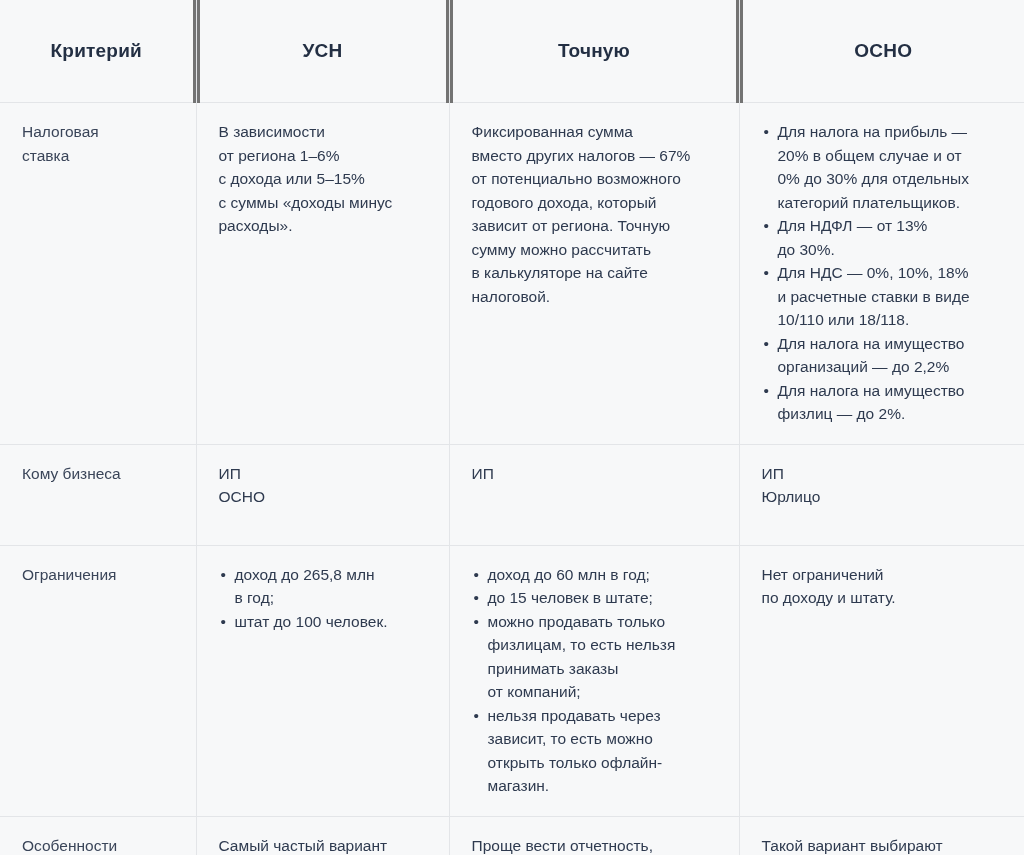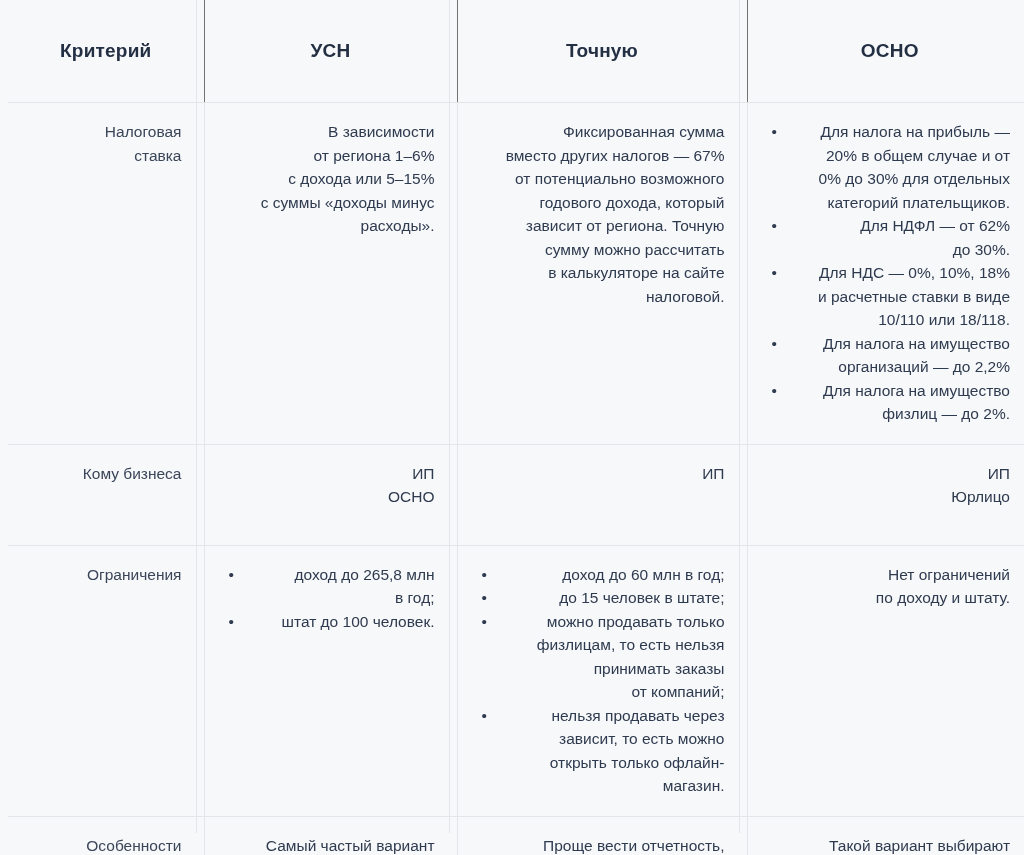--- a/index.html
+++ b/index.html
@@ -16,21 +16,20 @@
     color: #2e3a4f;
     -webkit-font-smoothing: antialiased;
   }
 
   .sheet {
     position: relative;
     width: 1024px;
     height: 606px;
     background: #f7f8f9;
     box-sizing: border-box;
-    padding-left: 8px;
   }
 
   table.cmp {
     width: 1024px;
     border-collapse: collapse;
     table-layout: fixed;
   }
 
   col.c-crit { width: 196px; }
   col.c-usn  { width: 253px; }
@@ -42,37 +41,36 @@
     height: 102px;
     padding: 0 0 0 0;
     vertical-align: middle;
     text-align: center;
     font-size: 19px;
     font-weight: 700;
     letter-spacing: 0.2px;
     color: #232f43;
     background: #f7f8f9;
     border-bottom: 1px solid #e3e5e8;
-    border-left: 1px solid #737373;
+    border-left: 7px solid #737373;
   }
   thead th.first {
     border-left: none;
   }
 
   
   tbody td {
     vertical-align: top;
     background: #f7f8f9;
     border-bottom: 1px solid #e3e5e8;
     border-left: 1px solid #e3e5e8;
     padding: 17px 22px 18px 22px;
     font-size: 15.5px;
     line-height: 23.5px;
     color: #2e3a4f;
-    text-align: right;
   }
   tbody td.first {
     border-left: none;
     padding-left: 22px;
     color: #3a4559;
   }
   tbody tr:last-child td {
     border-bottom: none;
   }
 
@@ -177,21 +175,21 @@
 сумму можно рассчитать
 в калькуляторе на сайте
 налоговой.</div>
         </td>
         <td>
           <ul class="bullets">
             <li>Для налога на прибыль —
 20% в общем случае и от
 0% до 30% для отдельных
 категорий плательщиков.</li>
-            <li>Для НДФЛ — от 62%
+            <li>Для НДФЛ — от 13%
 до 30%.</li>
             <li>Для НДС — 0%, 10%, 18%
 и расчетные ставки в виде
 10/110 или 18/118.</li>
             <li>Для налога на имущество
 организаций — до 2,2%</li>
             <li>Для налога на имущество
 физлиц — до 2%.</li>
           </ul>
         </td>

